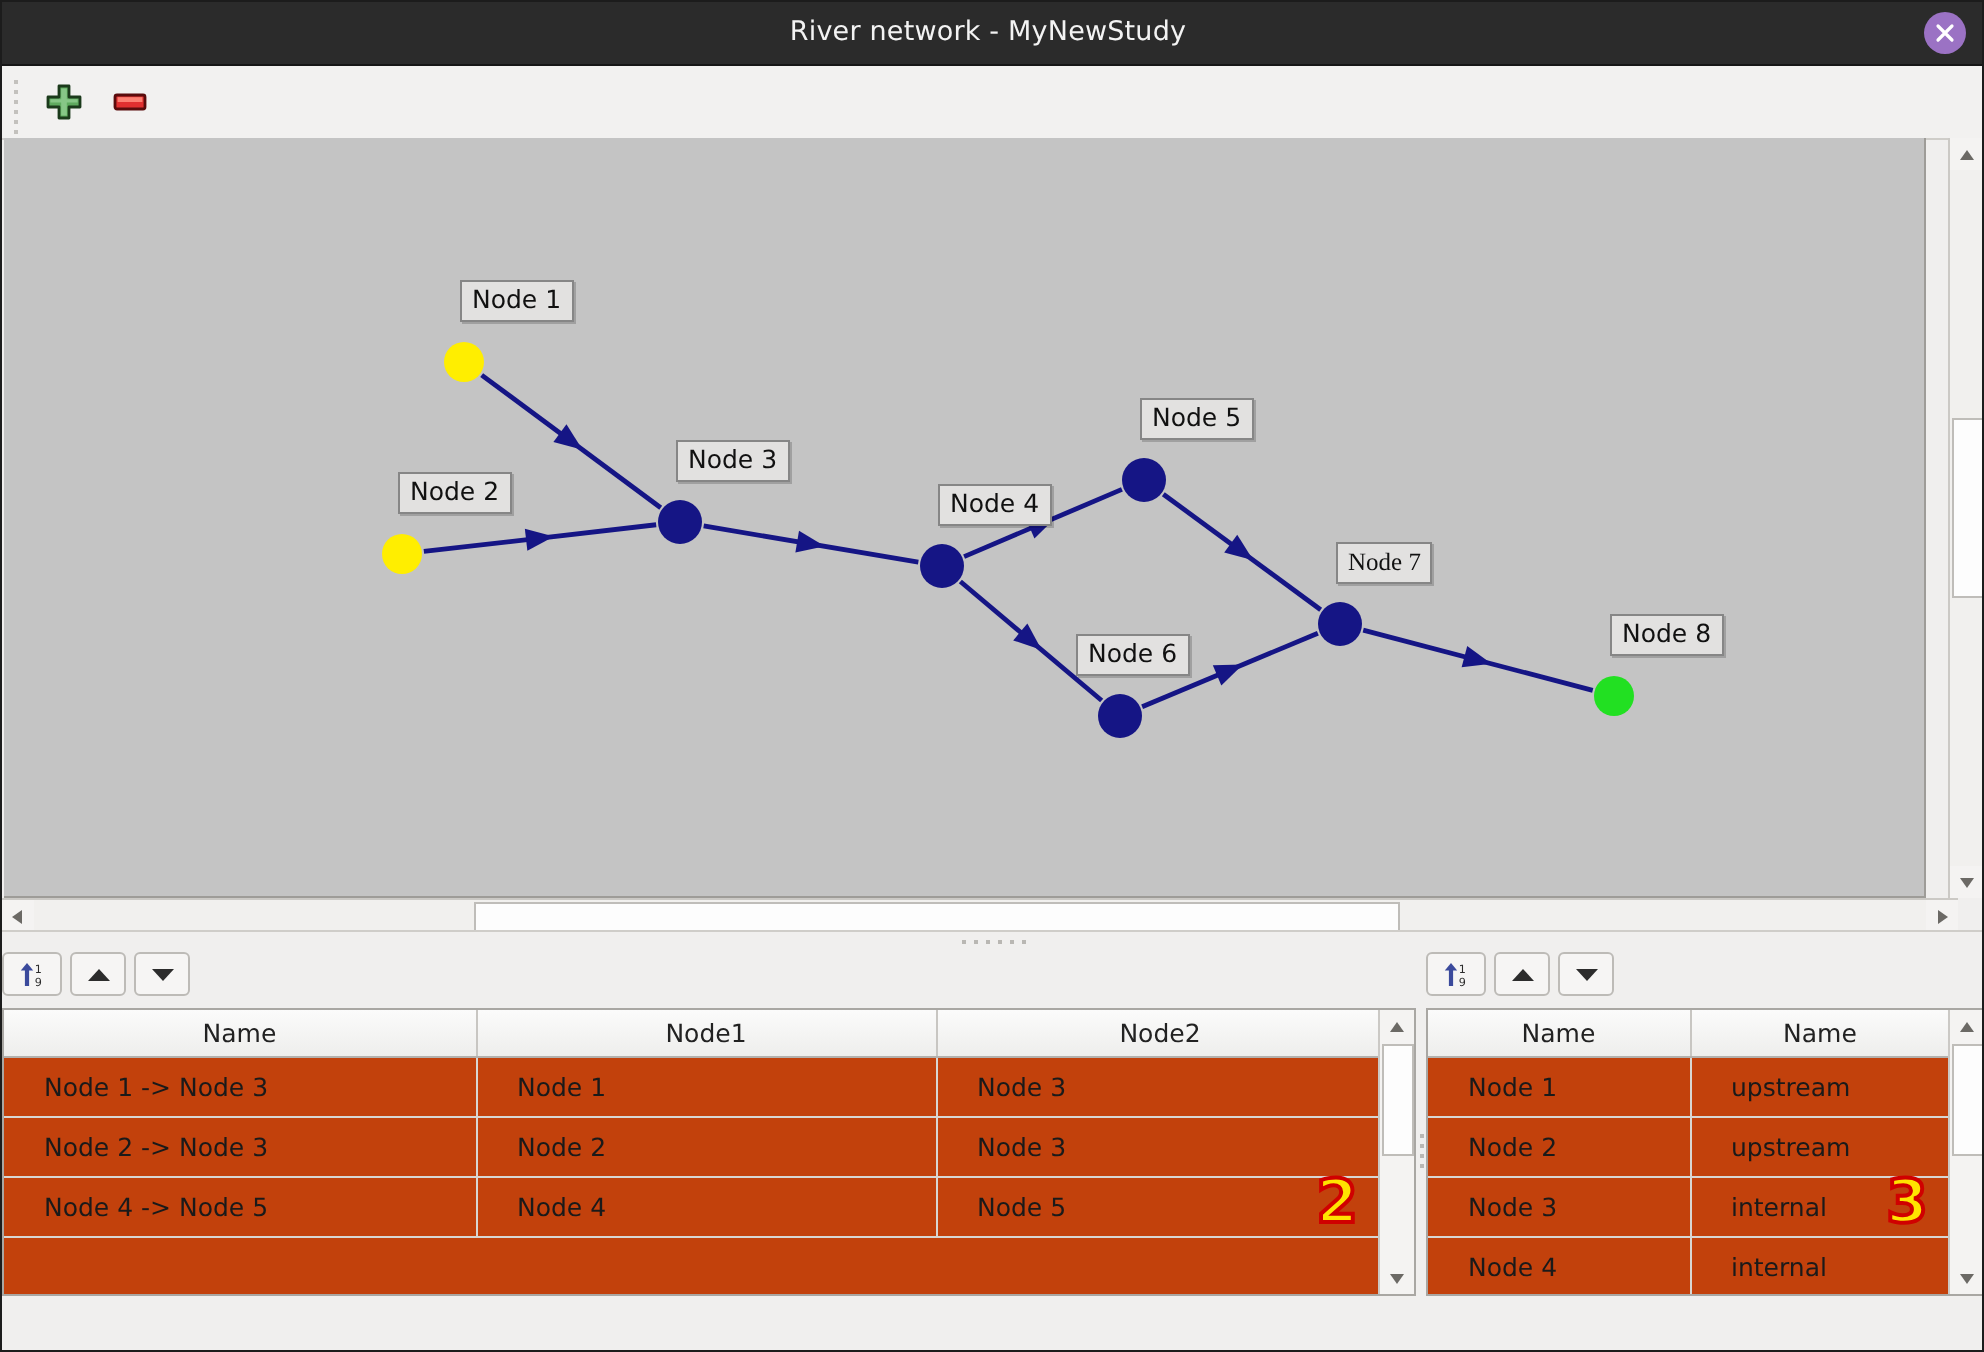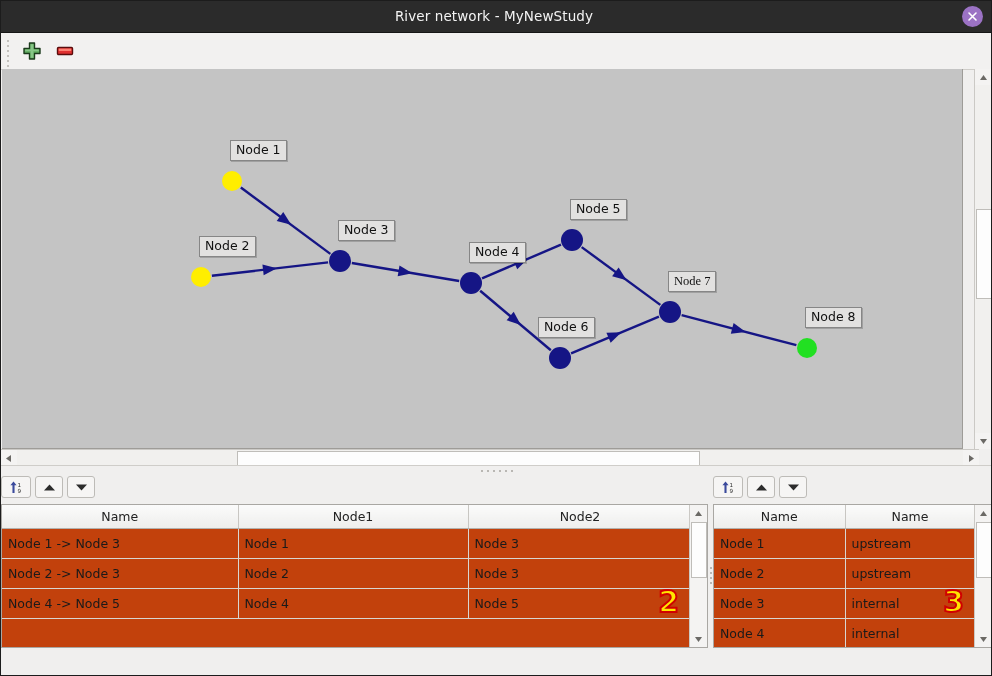--- a/index.html
+++ b/index.html
@@ -67,21 +67,21 @@
         border:1px solid #bdbbb7;border-radius:3px;display:flex;align-items:center;
         justify-content:center;cursor:pointer;box-sizing:border-box;}
   .tbtn.wide{width:30px;}
 
   .grid{position:absolute;left:0;right:0;top:30px;bottom:28px;background:#c2410c;
         border:1px solid #a9a7a3;box-sizing:border-box;overflow:hidden;}
   table.tbl{border-collapse:collapse;table-layout:fixed;width:100%;font-size:12.5px;color:#1a1a1a;}
   table.tbl th{background:linear-gradient(#fbfbfb,#eeeeec);border-right:1px solid #c8c6c2;
                border-bottom:1px solid #b3b1ad;height:21px;font-weight:normal;font-size:12.5px;color:#222;}
   table.tbl td{border-right:1px solid #d8d6d2;border-bottom:1px solid #d8d6d2;height:29px;
-               padding:0 6px;white-space:nowrap;overflow:hidden;}
+               padding:0 20px;white-space:nowrap;overflow:hidden;}
 
   .gridwrap{position:absolute;left:0;top:0;right:17px;bottom:0;overflow:hidden;}
   .gvscroll{position:absolute;right:0;top:0;bottom:0;width:17px;background:#f4f3f2;
             border-left:1px solid #cbc9c5;}
   .gvscroll .gthumb{position:absolute;left:1px;width:14px;background:#fdfdfd;border:1px solid #bfbdb9;}
 
   .vsplit{position:absolute;left:707px;top:0;width:5px;bottom:0;background:#f0efee;
           display:flex;align-items:center;justify-content:center;cursor:col-resize;}
   .vsplit span{display:block;}
   .vsplit i{display:block;width:2px;height:2px;background:#b9b7b3;margin:3px 0;}

